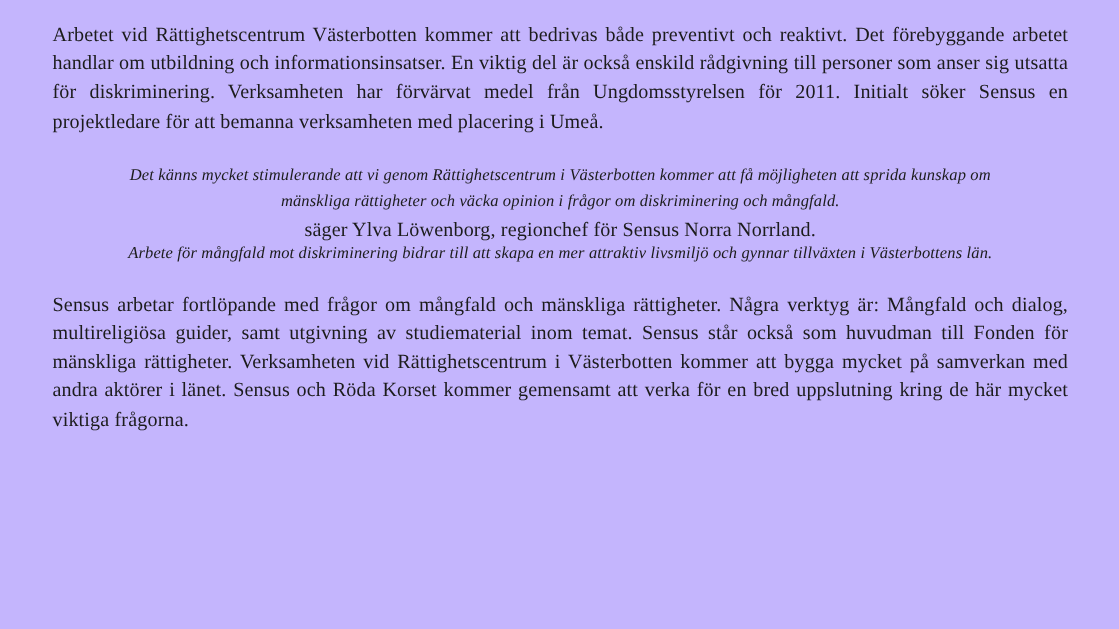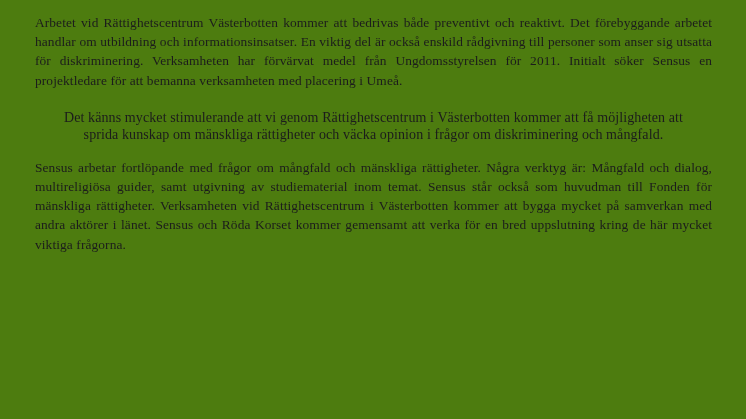--- a/index.html
+++ b/index.html
@@ -8,36 +8,37 @@
       height: 419px;
       background: #ffffff;
       font-family: "Liberation Serif", "DejaVu Serif", serif;
       color: #1c1c1c;
       overflow: hidden;
     }
     .page {
       width: 746px;
       height: 419px;
       padding: 13px 34px 10px 35px;
-      background: #4d7c0f;
+      background: #c4b5fd;
     }
     .para {
       font-size: 13.4px;
       line-height: 19.2px;
       text-align: justify;
       margin-bottom: 19px;
       letter-spacing: 0.1px;
     }
     .quote-block {
       margin: 6px 0 14px 0;
     }
     .quote-line {
-      font-size: 14px;
+      font-size: 11px;
       line-height: 17.5px;
       text-align: center;
+      font-style: italic;
       padding: 0 28px;
       letter-spacing: 0.1px;
     }
     .quote-attr {
       font-size: 13.4px;
       line-height: 17.5px;
       text-align: center;
       font-style: normal;
       letter-spacing: 0.1px;
     }
@@ -45,17 +46,19 @@
 </head>
 <body>
 
 <div class="page">
 
   <p class="para">Arbetet vid Rättighetscentrum Västerbotten kommer att bedrivas både preventivt och reaktivt. Det förebyggande arbetet handlar om utbildning och informationsinsatser. En viktig del är också enskild rådgivning till personer som anser sig utsatta för diskriminering. Verksamheten har förvärvat medel från Ungdomsstyrelsen för 2011. Initialt söker Sensus en projektledare för att bemanna verksamheten med placering i Umeå.</p>
 
 
   <div class="quote-block">
     <div class="quote-line">Det känns mycket stimulerande att vi genom Rättighetscentrum i Västerbotten kommer att få möjligheten att sprida kunskap om mänskliga rättigheter och väcka opinion i frågor om diskriminering och mångfald.</div>
+    <div class="quote-attr">säger Ylva Löwenborg, regionchef för Sensus Norra Norrland.</div>
+    <div class="quote-line">Arbete för mångfald mot diskriminering bidrar till att skapa en mer attraktiv livsmiljö och gynnar tillväxten i Västerbottens län.</div>
   </div>
 
   <p class="para">Sensus arbetar fortlöpande med frågor om mångfald och mänskliga rättigheter. Några verktyg är: Mångfald och dialog, multireligiösa guider, samt utgivning av studiematerial inom temat. Sensus står också som huvudman till Fonden för mänskliga rättigheter. Verksamheten vid Rättighetscentrum i Västerbotten kommer att bygga mycket på samverkan med andra aktörer i länet. Sensus och Röda Korset kommer gemensamt att verka för en bred uppslutning kring de här mycket viktiga frågorna.</p>
 
 </div>
 
 </body></html>

